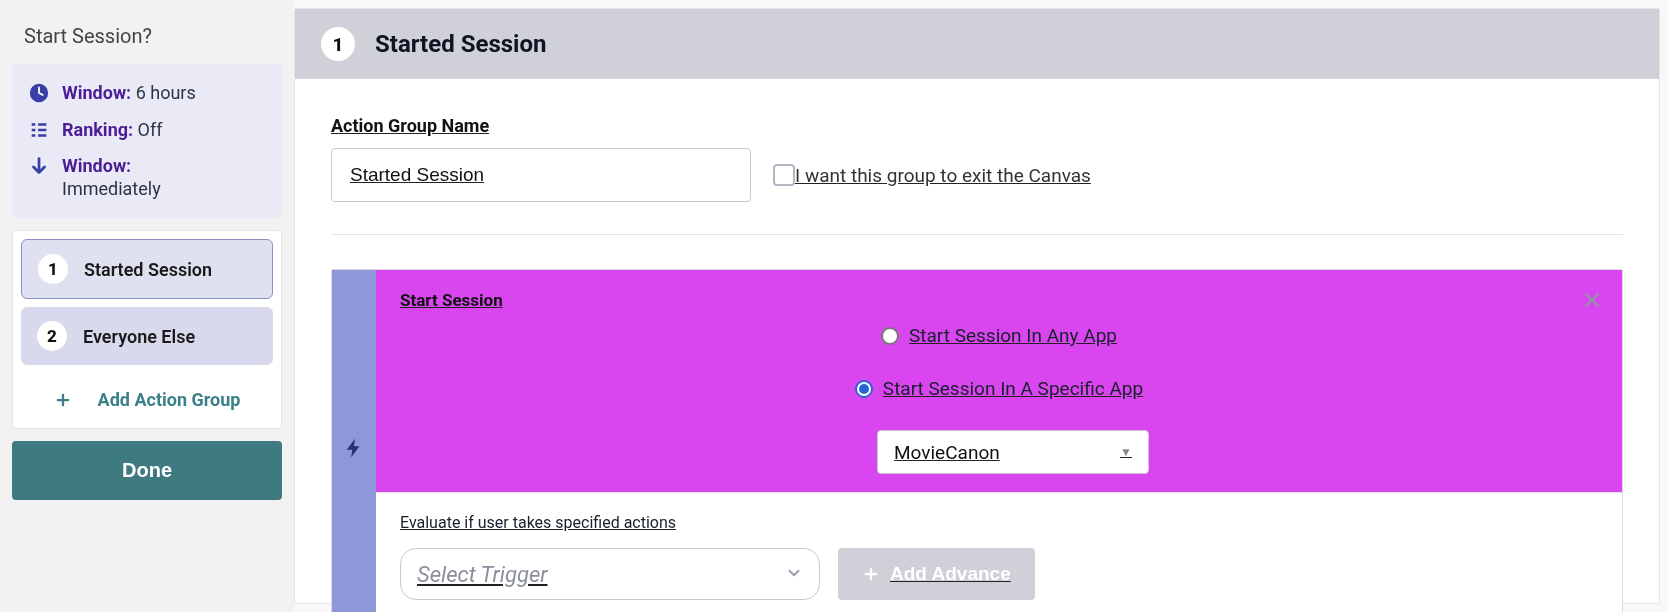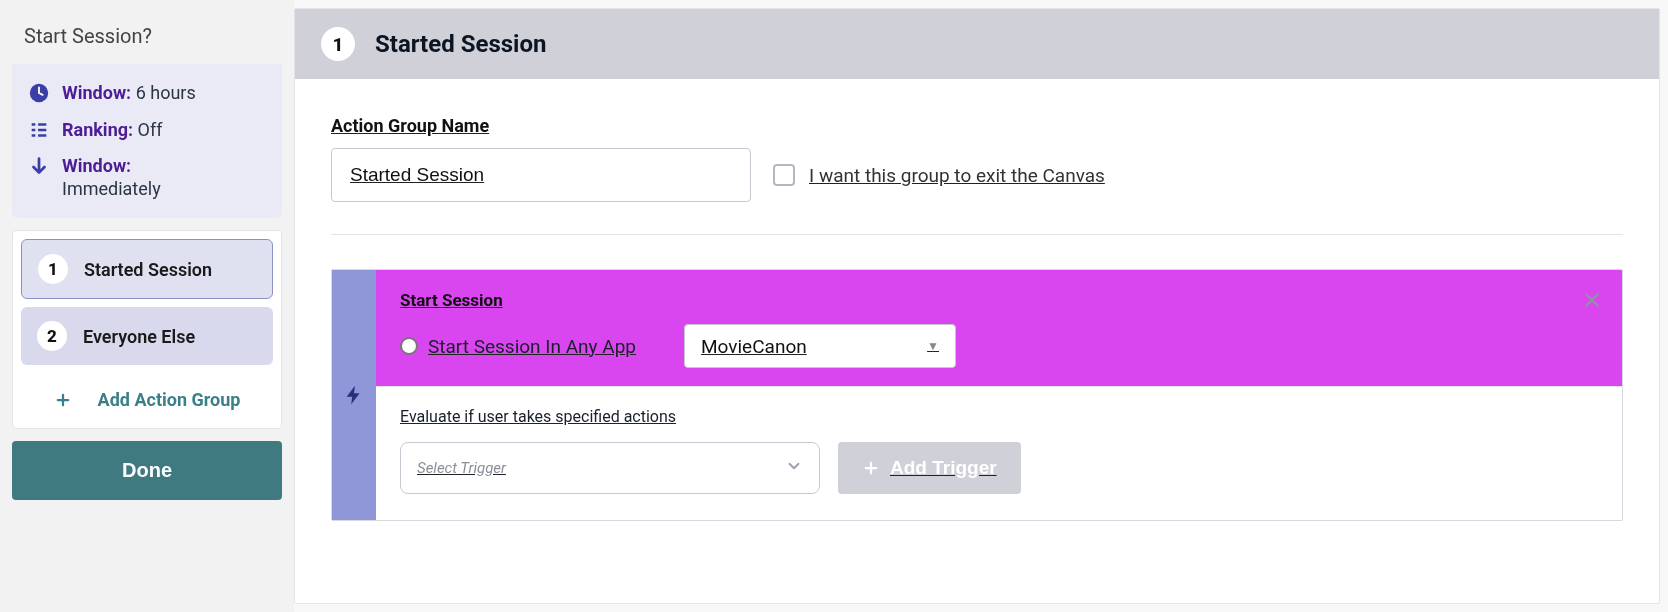--- a/index.html
+++ b/index.html
@@ -165,21 +165,21 @@
   }
   .text-input {
     width: 420px; height: 54px;
     font-size: 19px;
     padding: 0 18px;
     border: 1px solid #c7c9d2;
     border-radius: 4px;
     color: #111;
   }
   .chkwrap {
-    display: flex; align-items: center; gap: 14px;
+    display: flex; align-items: center; 
     font-size: 19px; color: #333;
   }
   .chkbox {
     width: 22px; height: 22px;
     border: 2px solid #b3b6c3;
     border-radius: 4px;
     background: #fff;
     cursor: pointer;
   }
   hr.sep {
@@ -208,22 +208,22 @@
   }
   .action-row1 .close-x {
     position: absolute; top: 20px; right: 20px;
     color: #9095a3; cursor: pointer; font-size: 22px;
   }
   .action-subtitle {
     font-size: 17px; font-weight: 700; color: #111;
     margin-bottom: 14px;
   }
   .radio-row {
-    display: flex; align-items: center; gap: 20px;
-    font-size: 19px; color: #19202c;
+    display: flex; align-items: center; gap: 30px;
+    font-size: 19px; color: #19202c; flex-direction: column;
   }
   .radio-opt { display: inline-flex; align-items: center; gap: 10px; cursor: pointer; }
   .radio {
     width: 18px; height: 18px;
     border: 2px solid #2a62d9; border-radius: 50%;
     display: inline-flex; align-items: center; justify-content: center;
     background: #fff;
   }
   .radio.unsel { border-color: #777; }
   .radio .dot {
@@ -244,25 +244,25 @@
   .select-caret { color: #888; font-size: 12px; }
 
   .action-row2 {
     padding: 20px 24px 26px 24px;
     background: #fff;
   }
   .eval-text { font-size: 16px; color: #19202c; margin-bottom: 16px; }
   .trigger-row { display: flex; gap: 18px; align-items: center; }
   .trigger-select {
     width: 420px; height: 52px;
-    border: 1px solid #c7c9d2; border-radius: 8px;
+    border: 1px solid #c7c9d2; border-radius: 16px;
     background: #fff;
     display: flex; align-items: center; justify-content: space-between;
     padding: 0 16px;
-    font-size: 15px; color: #8a8f9a; font-style: italic;
+    font-size: 22px; color: #8a8f9a; font-style: italic;
     cursor: pointer;
   }
   .trigger-select .chev { color: #999; font-style: normal; }
   .add-trigger-btn {
     background: #d0d1d8;
     color: #fff;
     border: none;
     height: 52px;
     padding: 0 24px;
     display: inline-flex; align-items: center; gap: 10px;
@@ -361,20 +361,26 @@
             <path d="M13 2 4 14h6l-1 8 9-12h-6z"></path>
           </svg>
       </div>
       <div class="action-content">
         <div class="action-row1">
           <div class="action-subtitle">Start Session</div>
           <div class="radio-row">
             <span class="radio-opt">
               <span class="radio unsel"></span>
               <span>Start Session In Any App</span>
+            </span>
+            <span class="radio-opt">
+              <span class="radio">
+                  <span class="dot"></span>
+                </span>
+              <span>Start Session In A Specific App</span>
             </span>
             <span class="select-box">
               <span>MovieCanon</span>
               <span class="select-caret">▼</span>
             </span>
           </div>
           <span class="close-x">
             <svg width="20" height="20" viewBox="0 0 24 24" fill="none" stroke="#9095a3" stroke-width="2.5" stroke-linecap="round">
                 <path d="M5 5l14 14M19 5L5 19"></path>
               </svg>
@@ -389,20 +395,20 @@
               <span class="chev">
                 <svg width="18" height="18" viewBox="0 0 24 24" fill="none" stroke="#9aa0ad" stroke-width="2.5" stroke-linecap="round" stroke-linejoin="round">
                     <path d="M6 9l6 6 6-6"></path>
                   </svg>
               </span>
             </div>
             <button class="add-trigger-btn" disabled="">
               <svg viewBox="0 0 24 24" fill="none" stroke="#fff" stroke-width="3" stroke-linecap="round">
                   <path d="M12 5v14M5 12h14"></path>
                 </svg>
-              <span>Add Trigger</span>
+              <span>Add Advance</span>
             </button>
           </div>
         </div>
       </div>
     </div>
   </div>
 </div>
 
 </body></html>

